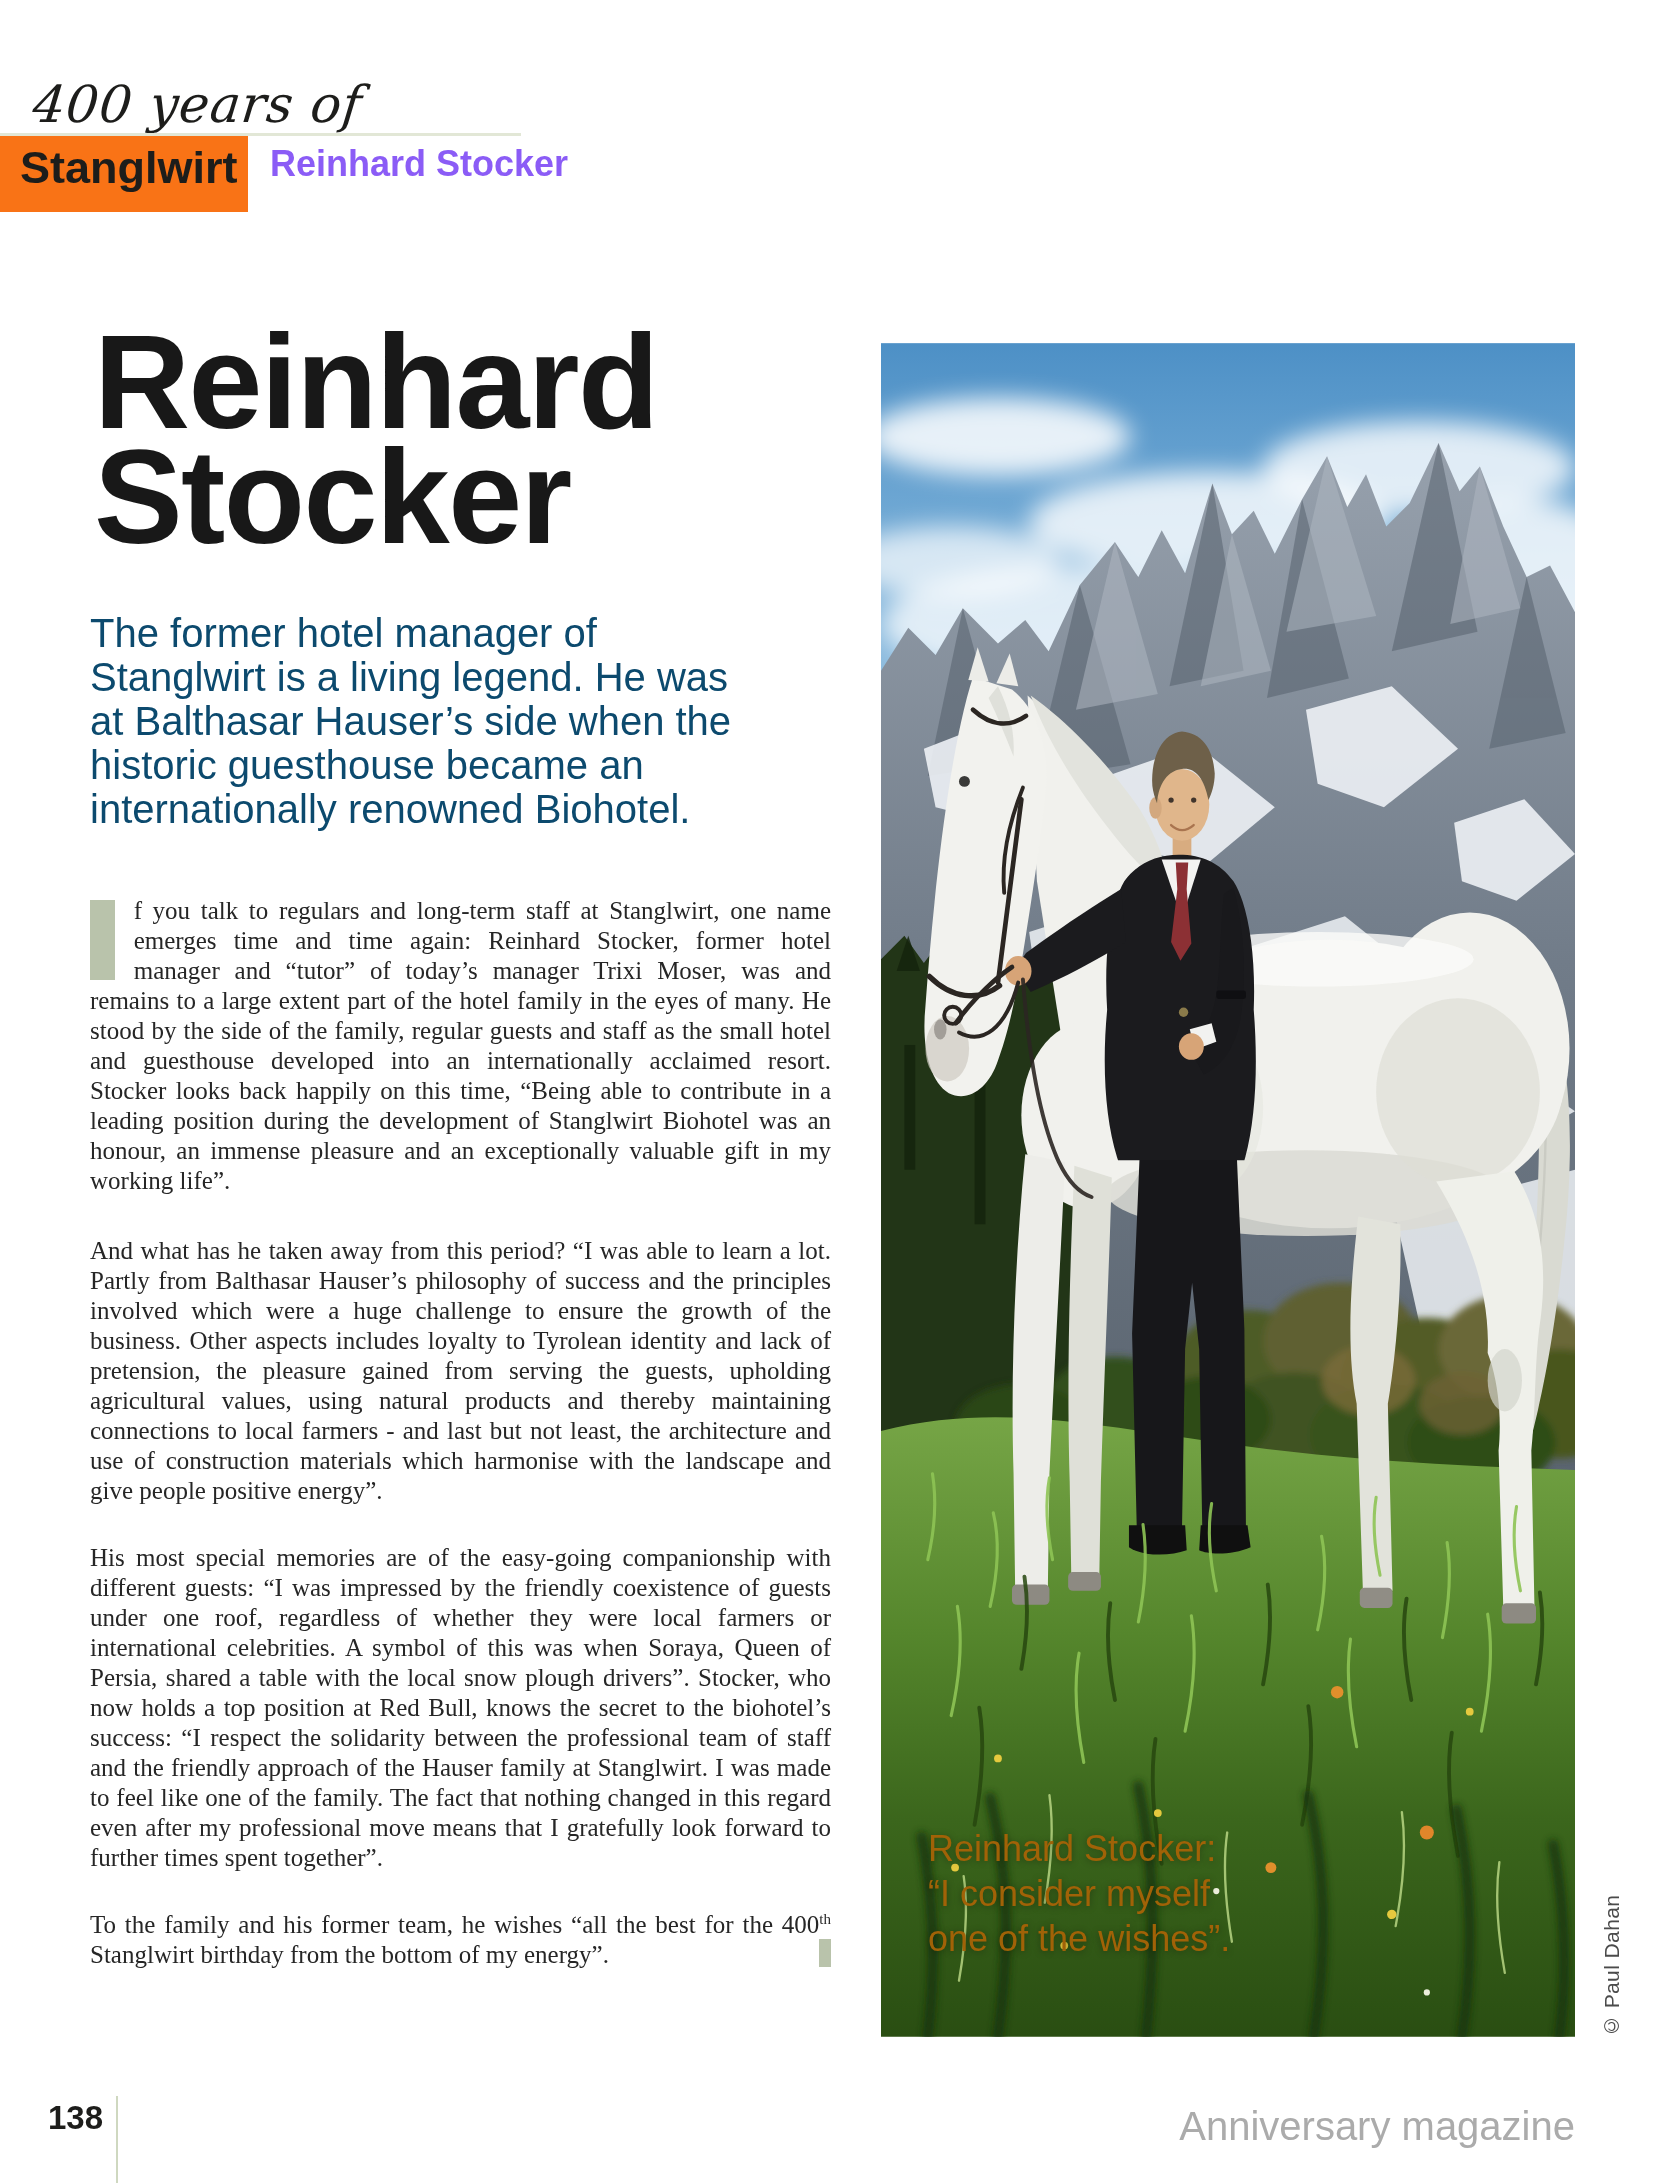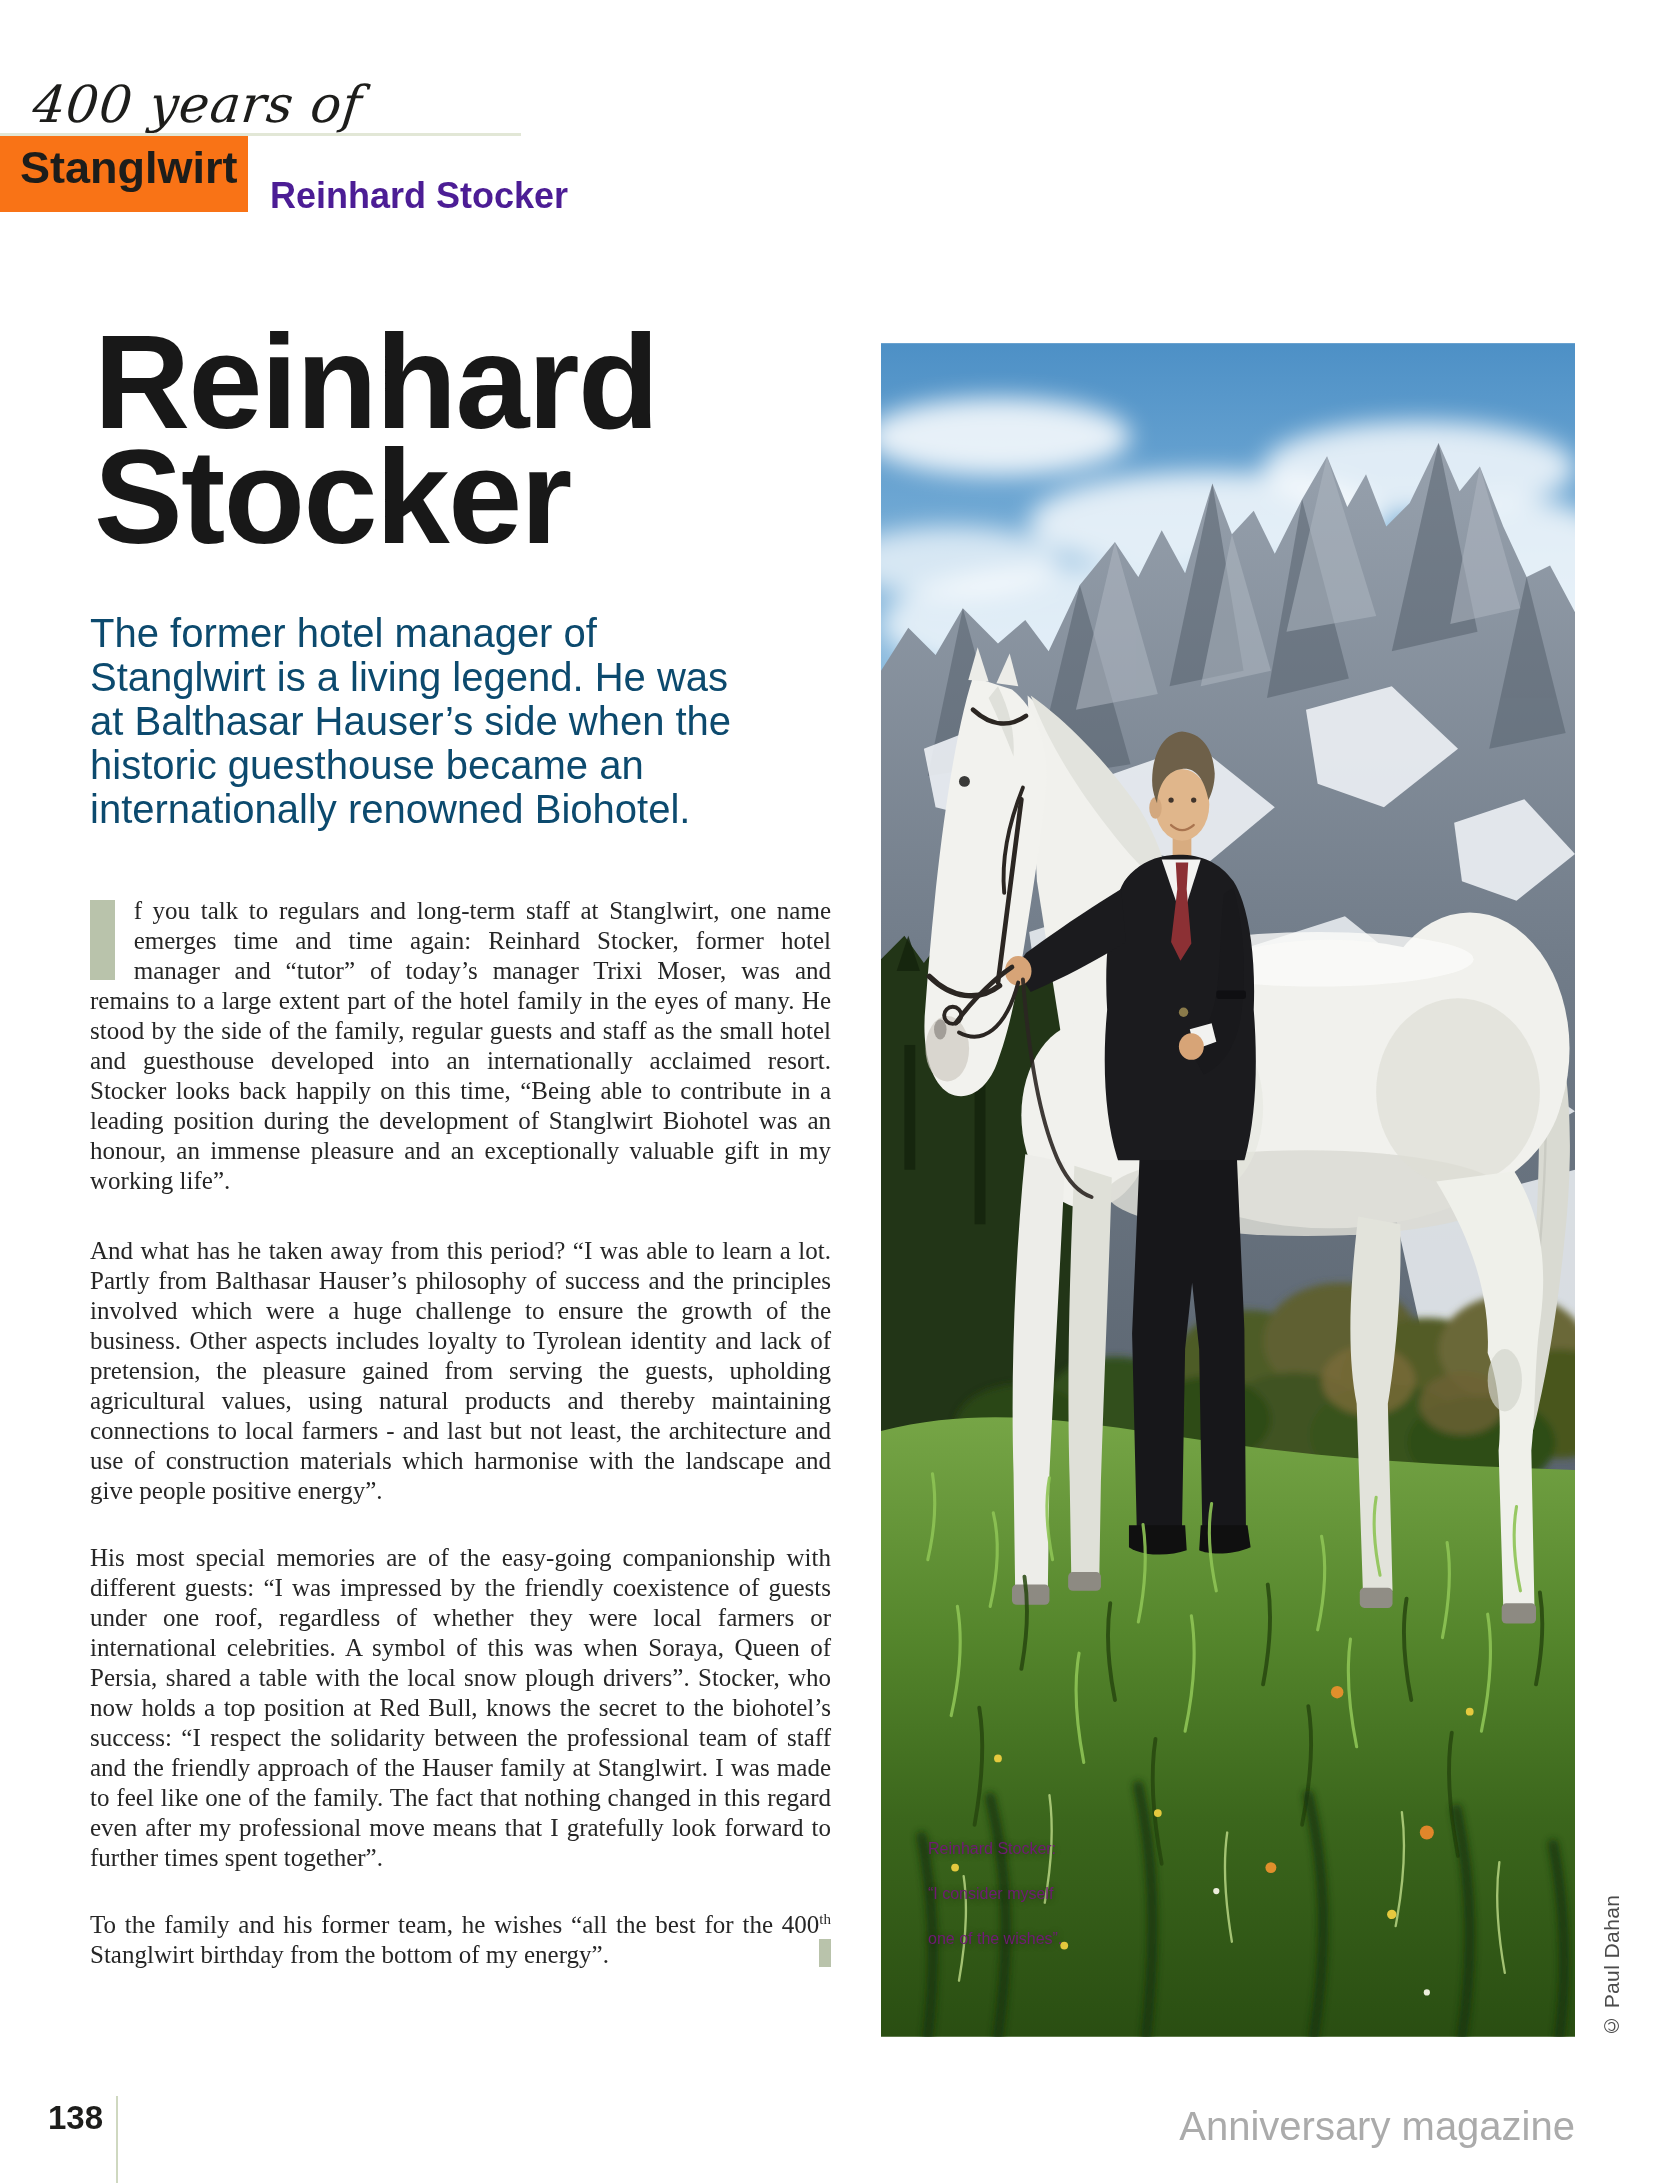--- a/index.html
+++ b/index.html
@@ -5,42 +5,42 @@
   html,body{margin:0;padding:0;background:#e9e9e9;}
   .page{position:relative;width:1675px;height:2183px;background:#ffffff;overflow:hidden;
         font-family:"Liberation Sans","DejaVu Sans",sans-serif;}
 
   
   .brand-script{position:absolute;left:33px;top:75px;font-family:"DejaVu Serif","Liberation Serif",serif;
         font-style:italic;font-size:51px;color:#1d1d1b;transform:skewX(-6deg);letter-spacing:0.8px;}
   .brand-rule{position:absolute;left:0;top:133px;width:521px;height:3.1px;background:#e2e7d6;}
   .brand-box{position:absolute;left:0;top:136px;width:248px;height:76px;background:#f97316;}
   .brand-box span{position:absolute;left:20px;top:6.2px;font-size:45px;font-weight:bold;color:#1d1d1b;letter-spacing:0px;}
-  .header-article{position:absolute;left:270px;top:175px;font-size:36px;font-weight:bold;color:#4c1d95;}
+  .header-article{position:absolute;left:270px;top:143px;font-size:36px;font-weight:bold;color:#8b5cf6;}
 
   
   .text-col{position:absolute;left:90px;top:321px;width:741px;}
   h1.title{margin:4px;font-size:133px;line-height:115px;font-weight:bold;color:#181818;
         letter-spacing:-1.6px;}
   p.lead{margin:56px 0 0 0;width:660px;font-size:40px;line-height:44px;color:#0c4a6e;}
   .bodytext{margin:0;font-family:"Liberation Serif","DejaVu Serif",serif;font-size:25px;line-height:30px;
         color:#262626;text-align:justify;}
   .p1{margin-top:65px;}
   .dropcap-bar{float:left;width:25px;height:80px;background:#b9c3ab;margin:3.9px 18.7px 3.1px 0;}
   h2.subhead{margin:34px 0 0 0;padding-left:11px;font-size:29px;font-weight:bold;color:#1e1e1e;letter-spacing:1.2px;}
   .p2{margin-top:40px;}
   .p3{margin-top:37px;}
   .p4{margin-top:37px;position:relative;}
   .p4 sup{font-size:60%;line-height:0;}
   .end-mark{position:absolute;right:0;bottom:3.1px;width:11.7px;height:28px;background:#b9c3ab;}
 
   
   .photo{position:absolute;left:881px;top:343px;width:694px;height:1694px;margin:0;}
   .photo svg{display:block;width:694px;height:1694px;}
-  .photo figcaption{position:absolute;left:47px;top:1483px;color:#701a75;font-size:16px;line-height:45px;
+  .photo figcaption{position:absolute;left:47px;top:1483px;color:#a16207;font-size:36px;line-height:45px;
         text-shadow:0 0.8px 7.8px rgba(0,0,0,.35);}
   .credit{position:absolute;left:1600px;top:1859px;height:179px;writing-mode:vertical-rl;
         transform:rotate(180deg);font-size:21px;color:#4b4b4b;letter-spacing:0.4px;}
 
   
   .page-num{position:absolute;left:48px;top:2099px;font-size:33px;font-weight:bold;color:#1d1d1b;}
   .footer-rule{position:absolute;left:116px;top:2096px;width:2.3px;height:87px;background:#cfd8c0;}
   .mag-name{position:absolute;right:100px;top:2104px;font-size:40px;color:#ababab;margin-left:24px;}
 </style>
 </head>

